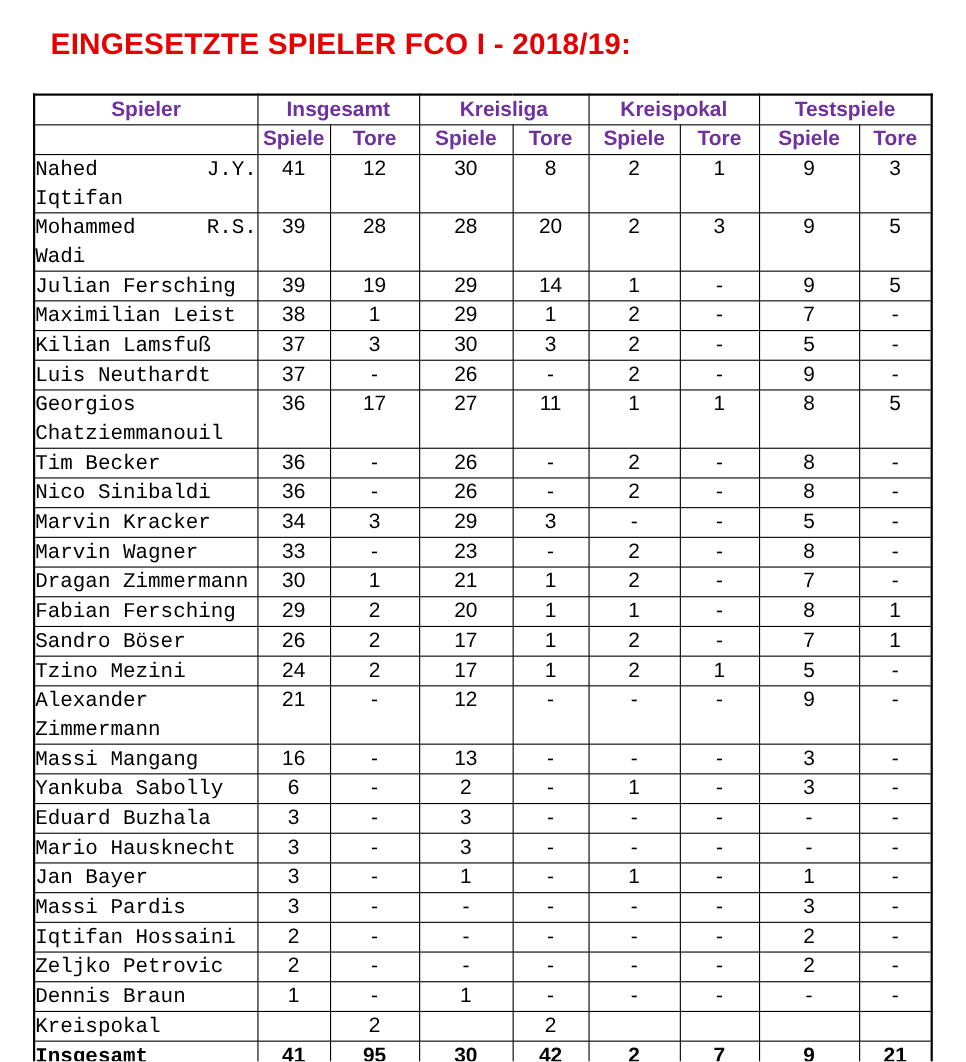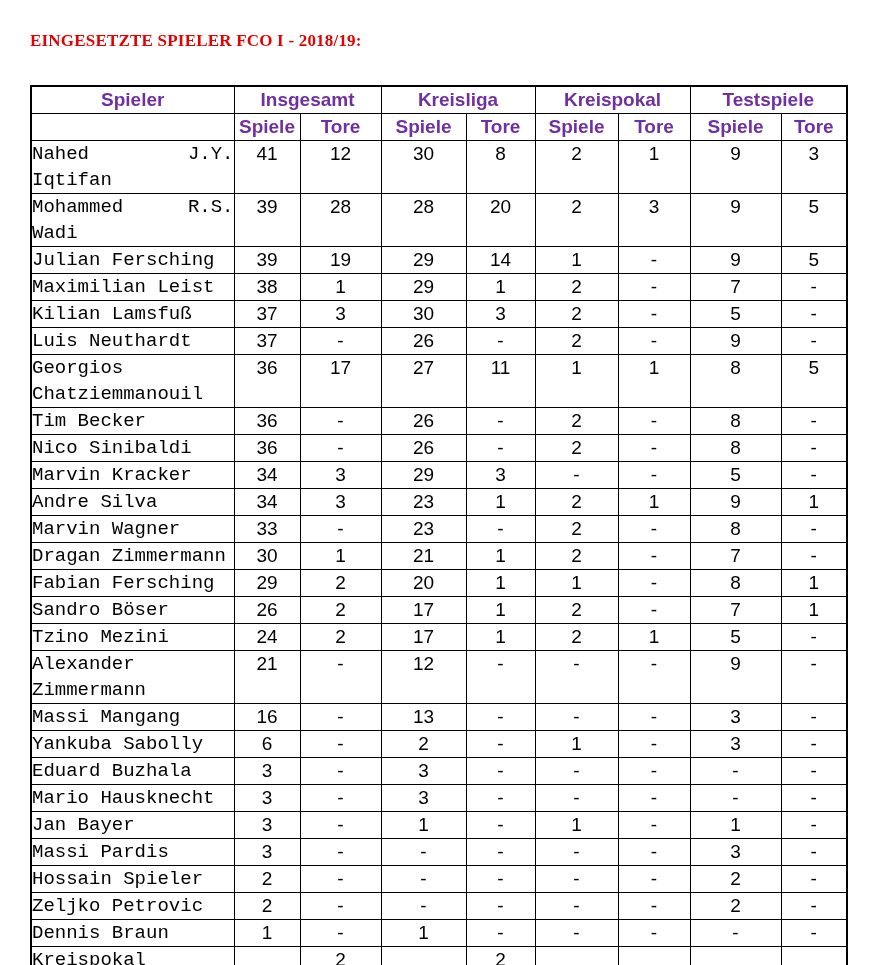--- a/index.html
+++ b/index.html
@@ -17,27 +17,26 @@
   }
   .page{
     width: 878px;
     height: 965px;
     box-sizing: border-box;
     padding: 28px 30px 0 30px;
     background: var(--c-bg);
     overflow: hidden;
   }
   .title{
-    margin: 0 0 32px 0;
-    font-size: 17px;
+    margin: 0 0 32px 16px;
+    font-size: 27px;
     line-height: 25px;
     font-weight: bold;
     color: var(--c-title);
     letter-spacing: 0.2px;
-    font-family: Liberation Serif, serif;
   }
   table.players{
     border-collapse: collapse;
     table-layout: fixed;
     width: 816px;
     border: 2px solid var(--c-border);
   }
   table.players th,
   table.players td{
     border: 1px solid var(--c-border);
@@ -212,31 +211,20 @@
           <td class="num-cell">34</td>
           <td class="num-cell">3</td>
           <td class="num-cell">29</td>
           <td class="num-cell">3</td>
           <td class="num-cell">-</td>
           <td class="num-cell">-</td>
           <td class="num-cell">5</td>
           <td class="num-cell">-</td>
         </tr>
         <tr>
-          <td class="name-cell">Andre Silva</td>
-          <td class="num-cell">34</td>
-          <td class="num-cell">3</td>
-          <td class="num-cell">23</td>
-          <td class="num-cell">1</td>
-          <td class="num-cell">2</td>
-          <td class="num-cell">1</td>
-          <td class="num-cell">9</td>
-          <td class="num-cell">1</td>
-        </tr>
-        <tr>
           <td class="name-cell">Marvin Wagner</td>
           <td class="num-cell">33</td>
           <td class="num-cell">-</td>
           <td class="num-cell">23</td>
           <td class="num-cell">-</td>
           <td class="num-cell">2</td>
           <td class="num-cell">-</td>
           <td class="num-cell">8</td>
           <td class="num-cell">-</td>
         </tr>
@@ -355,21 +343,21 @@
           <td class="num-cell">3</td>
           <td class="num-cell">-</td>
           <td class="num-cell">-</td>
           <td class="num-cell">-</td>
           <td class="num-cell">-</td>
           <td class="num-cell">-</td>
           <td class="num-cell">3</td>
           <td class="num-cell">-</td>
         </tr>
         <tr>
-          <td class="name-cell">Hossain Spieler</td>
+          <td class="name-cell">Iqtifan Hossaini</td>
           <td class="num-cell">2</td>
           <td class="num-cell">-</td>
           <td class="num-cell">-</td>
           <td class="num-cell">-</td>
           <td class="num-cell">-</td>
           <td class="num-cell">-</td>
           <td class="num-cell">2</td>
           <td class="num-cell">-</td>
         </tr>
         <tr>

